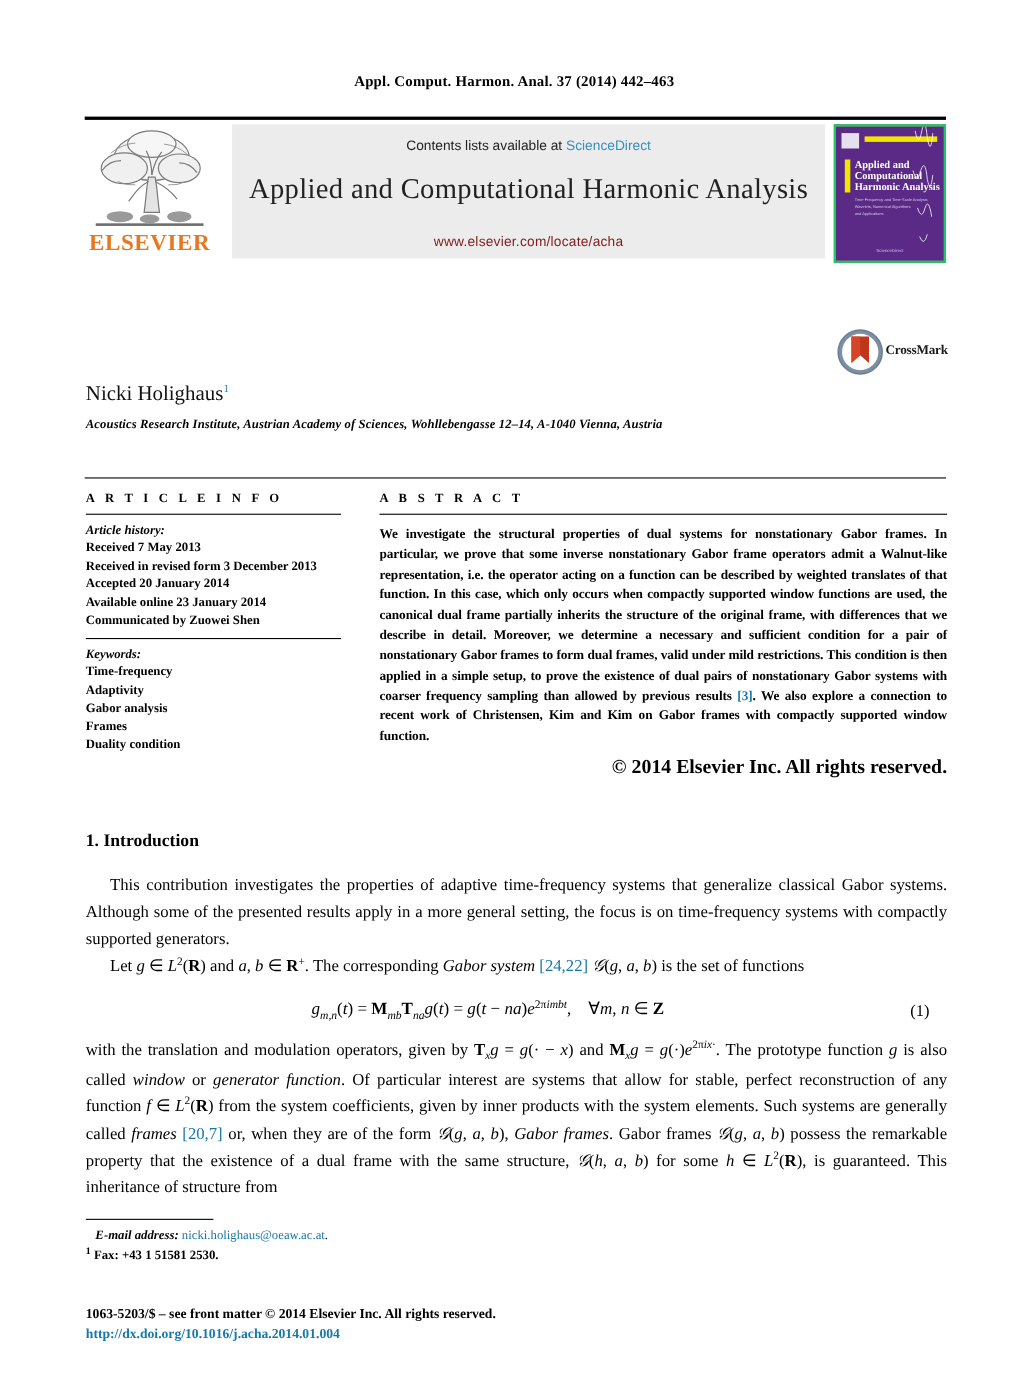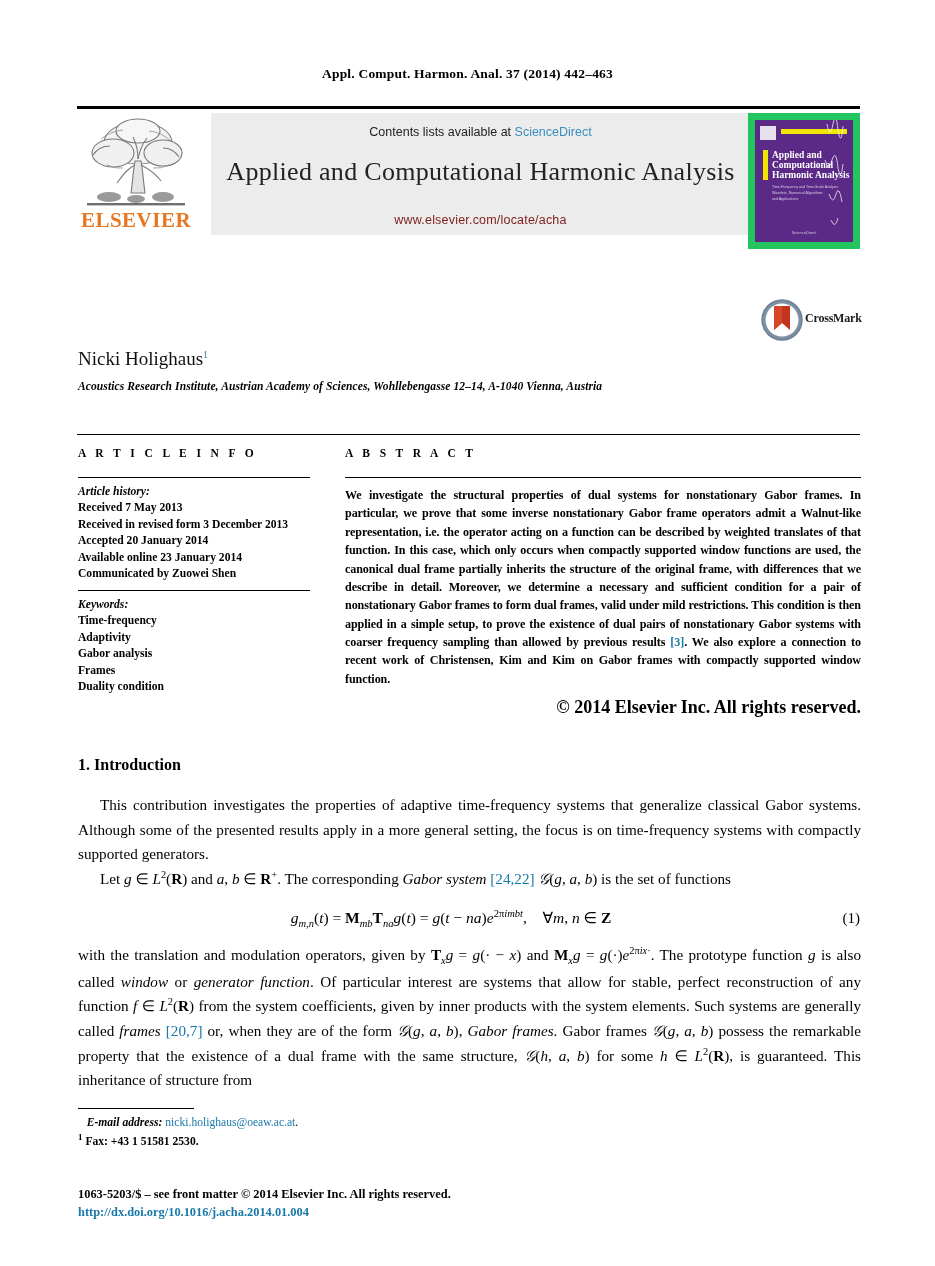--- a/index.html
+++ b/index.html
@@ -92,21 +92,21 @@
     font-family: "Liberation Sans", sans-serif;
     font-size: 12.5px;
     color: #7f1d1d;
     letter-spacing: .2px;
   }
   .cover-thumb {
     position: absolute;
     right: 0; top: 4px;
     width: 98px; height: 122px;
     background: #737373;
-    border: 7px solid #22c55e;
+    border: 2px solid #22c55e;
     overflow: hidden;
   }
 
   
   .paper-title {
     position: absolute;
     left: 78px; top: 297px;
     width: 660px;
     font-size: 24px;
     line-height: 1.22;
@@ -155,21 +155,21 @@
     width: 783px;
     border-top: 1px solid #000;
   }
   .col-info { position: absolute; left: 78px; top: 447px; width: 232px; }
   .col-abs  { position: absolute; left: 345px; top: 447px; width: 516px; }
 
   .sec-label {
     font-size: 11.5px;
     font-weight: bold;
     letter-spacing: 3.4px;
-    margin-bottom: 18px;
+    margin-bottom: 8px;
   }
   .info-rule { border-top: 1px solid #000; margin: 0 0 6px 0; }
   .info-block { font-size: 11.6px; line-height: 1.42; margin-bottom: 7px; }
   .info-head { font-style: italic; font-weight: bold; }
   .info-block div { font-weight: bold; }
 
   .abstract-rule { border-top: 1px solid #000; margin: 0 0 8px 0; width: 516px; }
   .abstract-text {
     font-size: 12.1px;
     line-height: 1.52;
@@ -197,22 +197,22 @@
     left: 78px; top: 793px;
     width: 783px;
     font-size: 15.2px;
     line-height: 1.62;
     text-align: justify;
   }
   .body-text p { margin: 0; text-indent: 22px; }
   .cite-link { color: #1878a8; }
   .eq-row {
     display: flex;
-    align-items: center;
-    margin: 13px 1px 11px 0;
+    align-items: flex-end;
+    margin: 13px 16px 11px 0;
   }
   .eq-body { flex: 1; text-align: center; font-size: 15.5px; }
   .eq-num { width: 36px; text-align: right; font-size: 15px; }
   i.m { font-style: italic; }
   sup.sm { font-size: .68em; vertical-align: super; }
   sub.sm { font-size: .68em; vertical-align: sub; }
   .bb { font-weight: bold; }
 
   
   .foot-rule {

